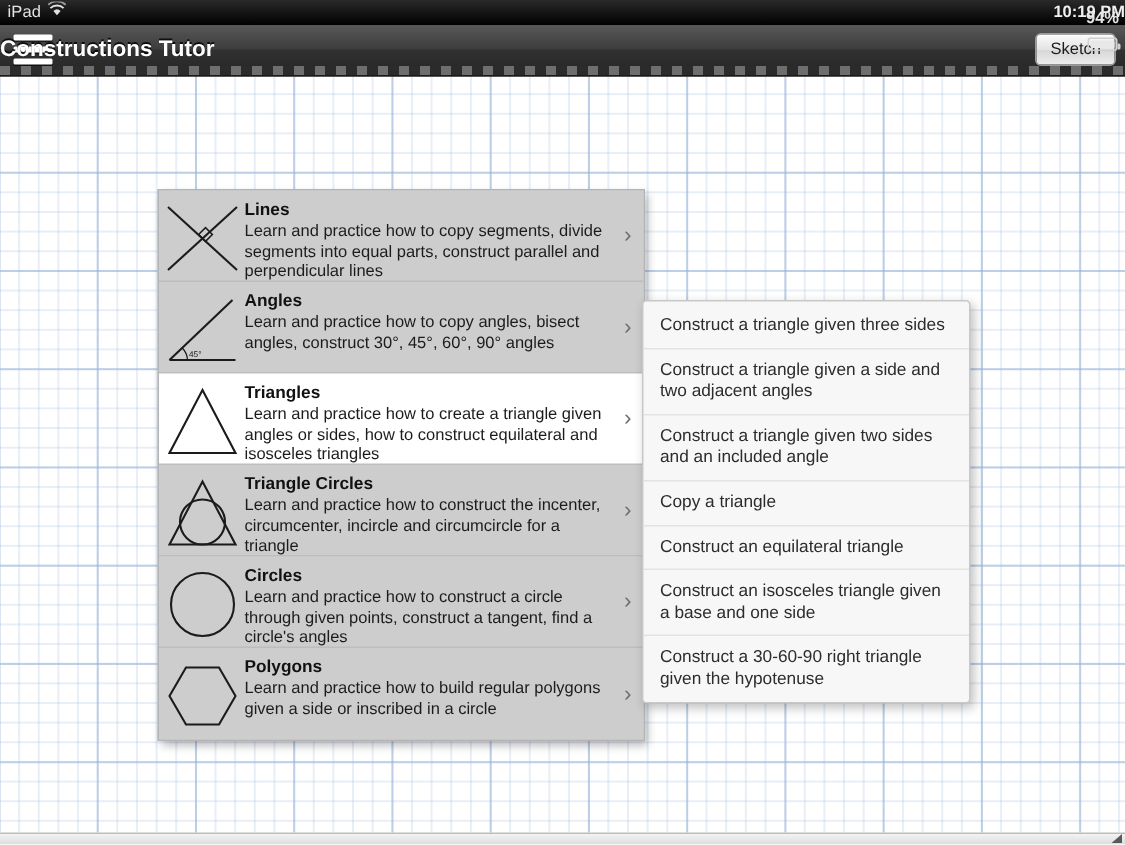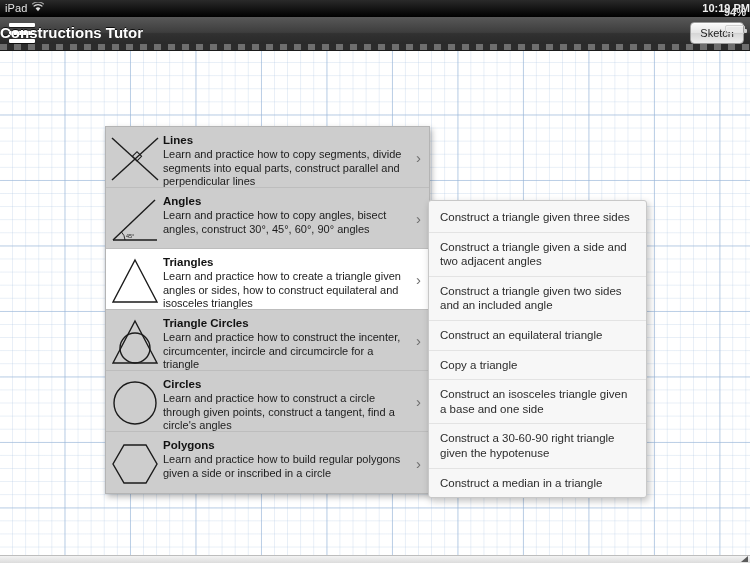--- a/index.html
+++ b/index.html
@@ -266,22 +266,21 @@
         <div class="cat-desc">Learn and practice how to build regular polygons given a side or inscribed in a circle</div>
       </div>
       <div class="chev">›</div>
     </div>
   </div>
 
   <div class="pop">
     <div class="pop-item">Construct a triangle given three sides</div>
     <div class="pop-item">Construct a triangle given a side and two adjacent angles</div>
     <div class="pop-item">Construct a triangle given two sides and an included angle</div>
+    <div class="pop-item">Copy a triangle</div>
     <div class="pop-item">Construct an equilateral triangle</div>
-    <div class="pop-item">Copy a triangle</div>
     <div class="pop-item">Construct an isosceles triangle given a base and one side</div>
     <div class="pop-item">Construct a 30-60-90 right triangle given the hypotenuse</div>
-    <div class="pop-item">Construct a median in a triangle</div>
   </div>
 
   <div class="bottom-strip"></div>
   <div class="bottom-grip"></div>
 </div>
 
 </body></html>

